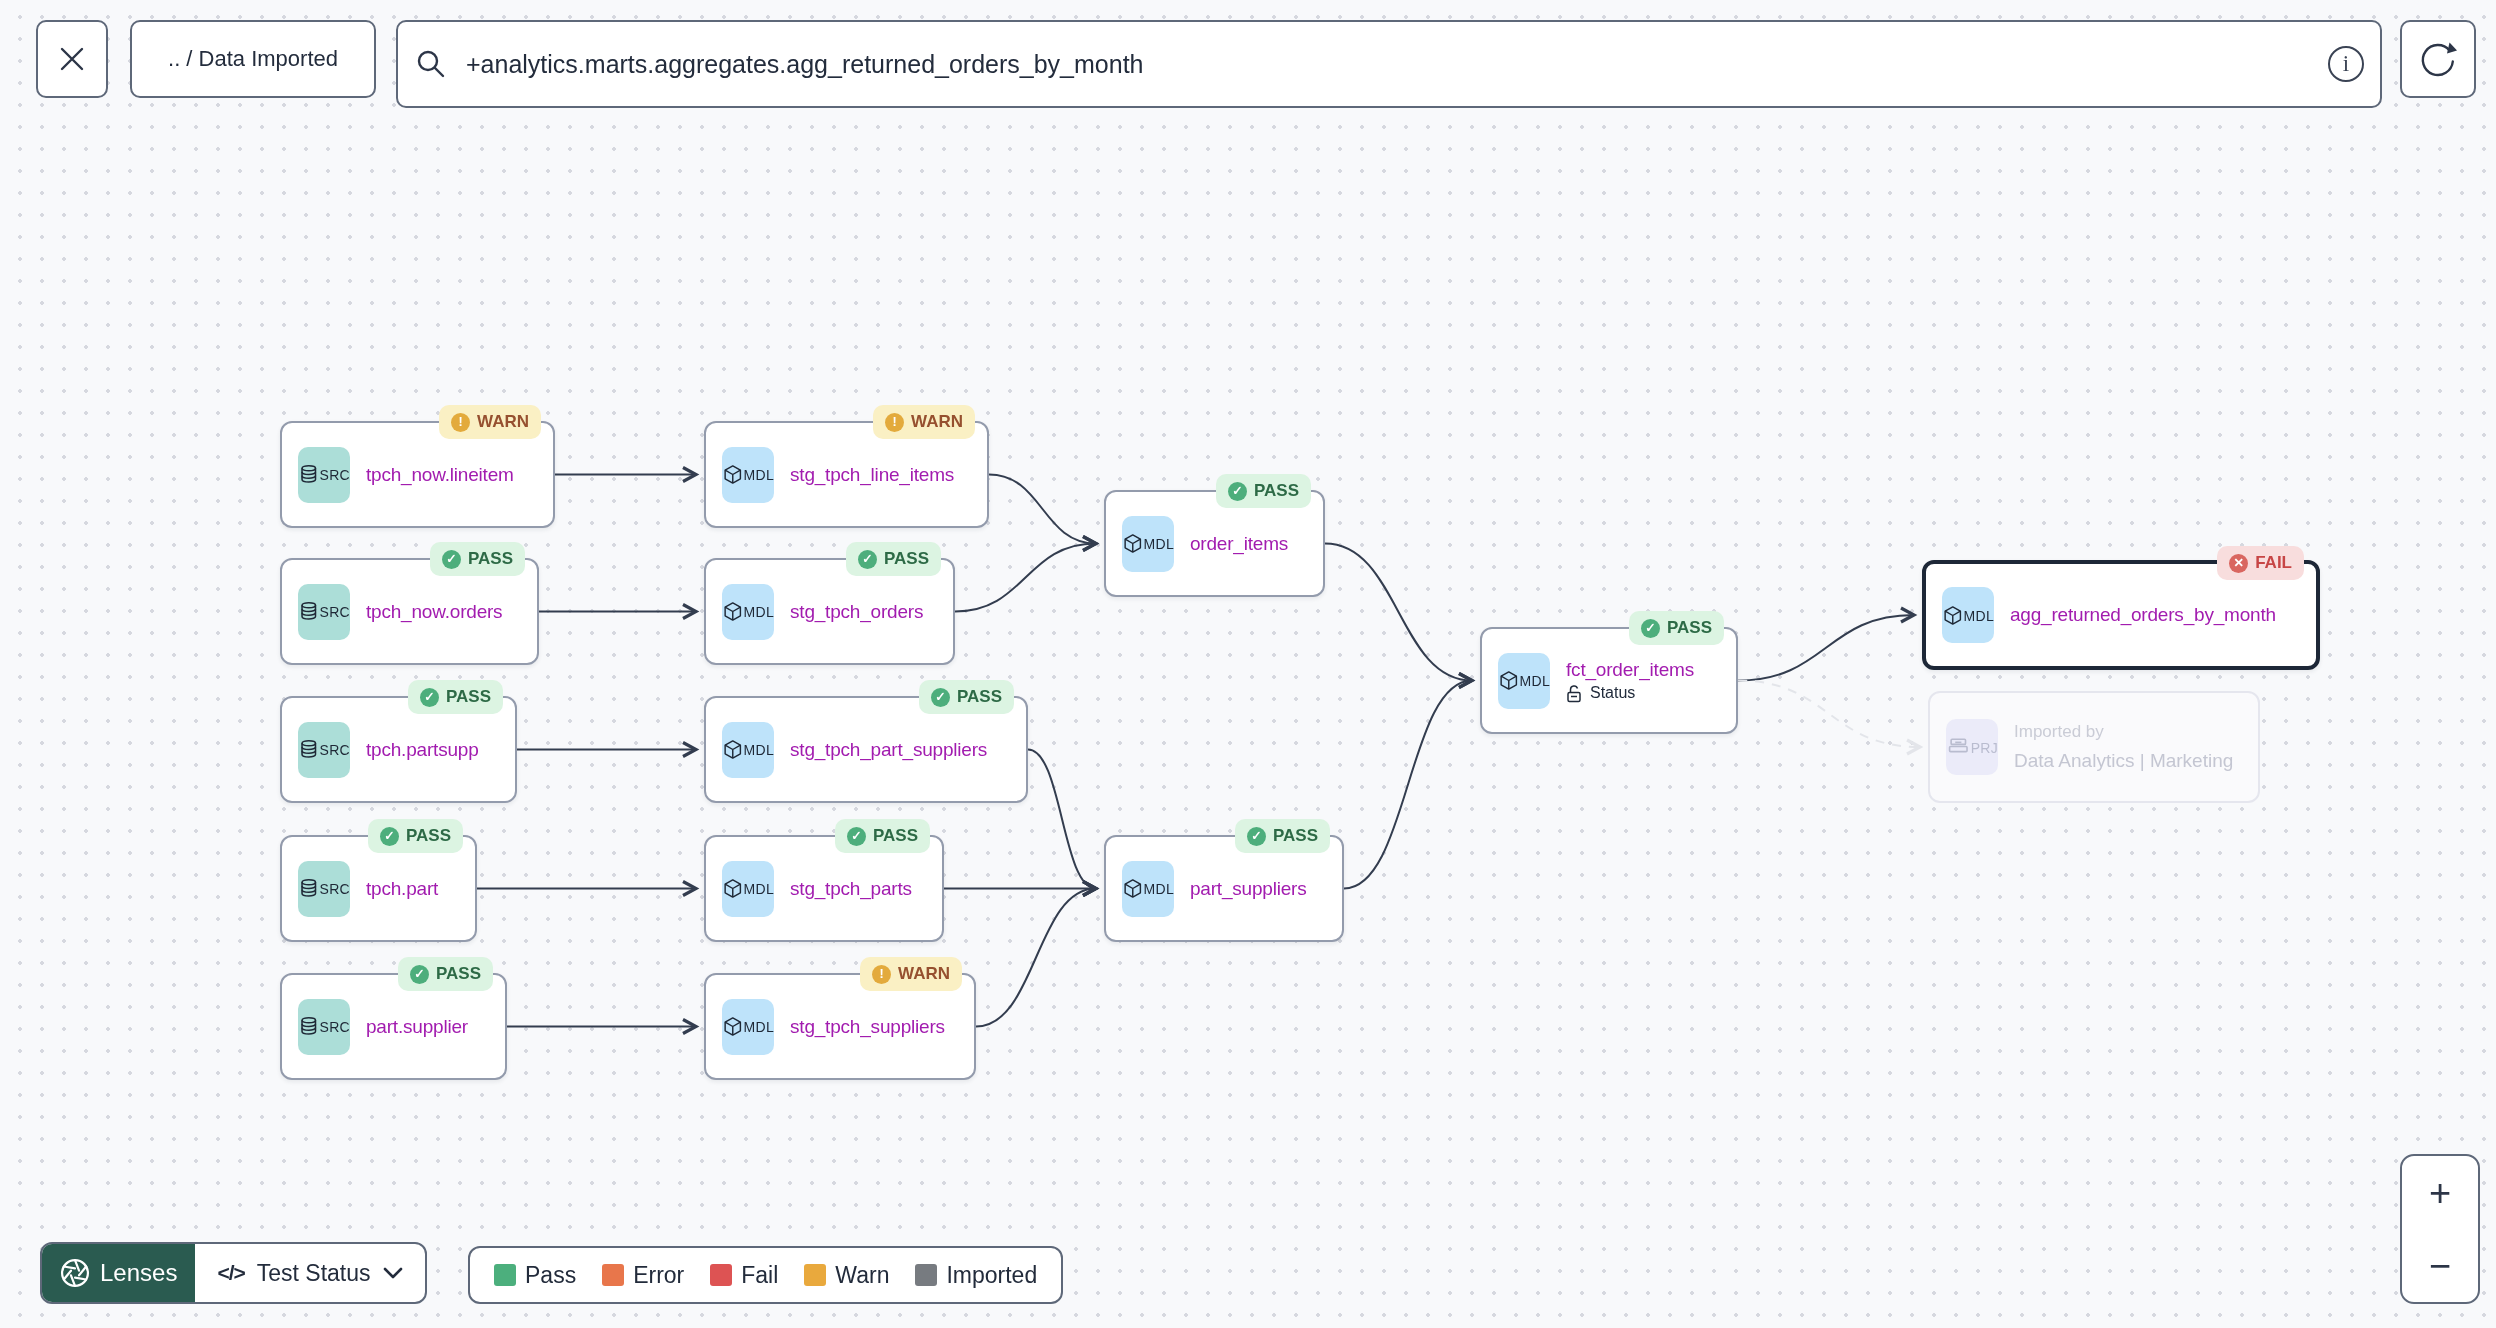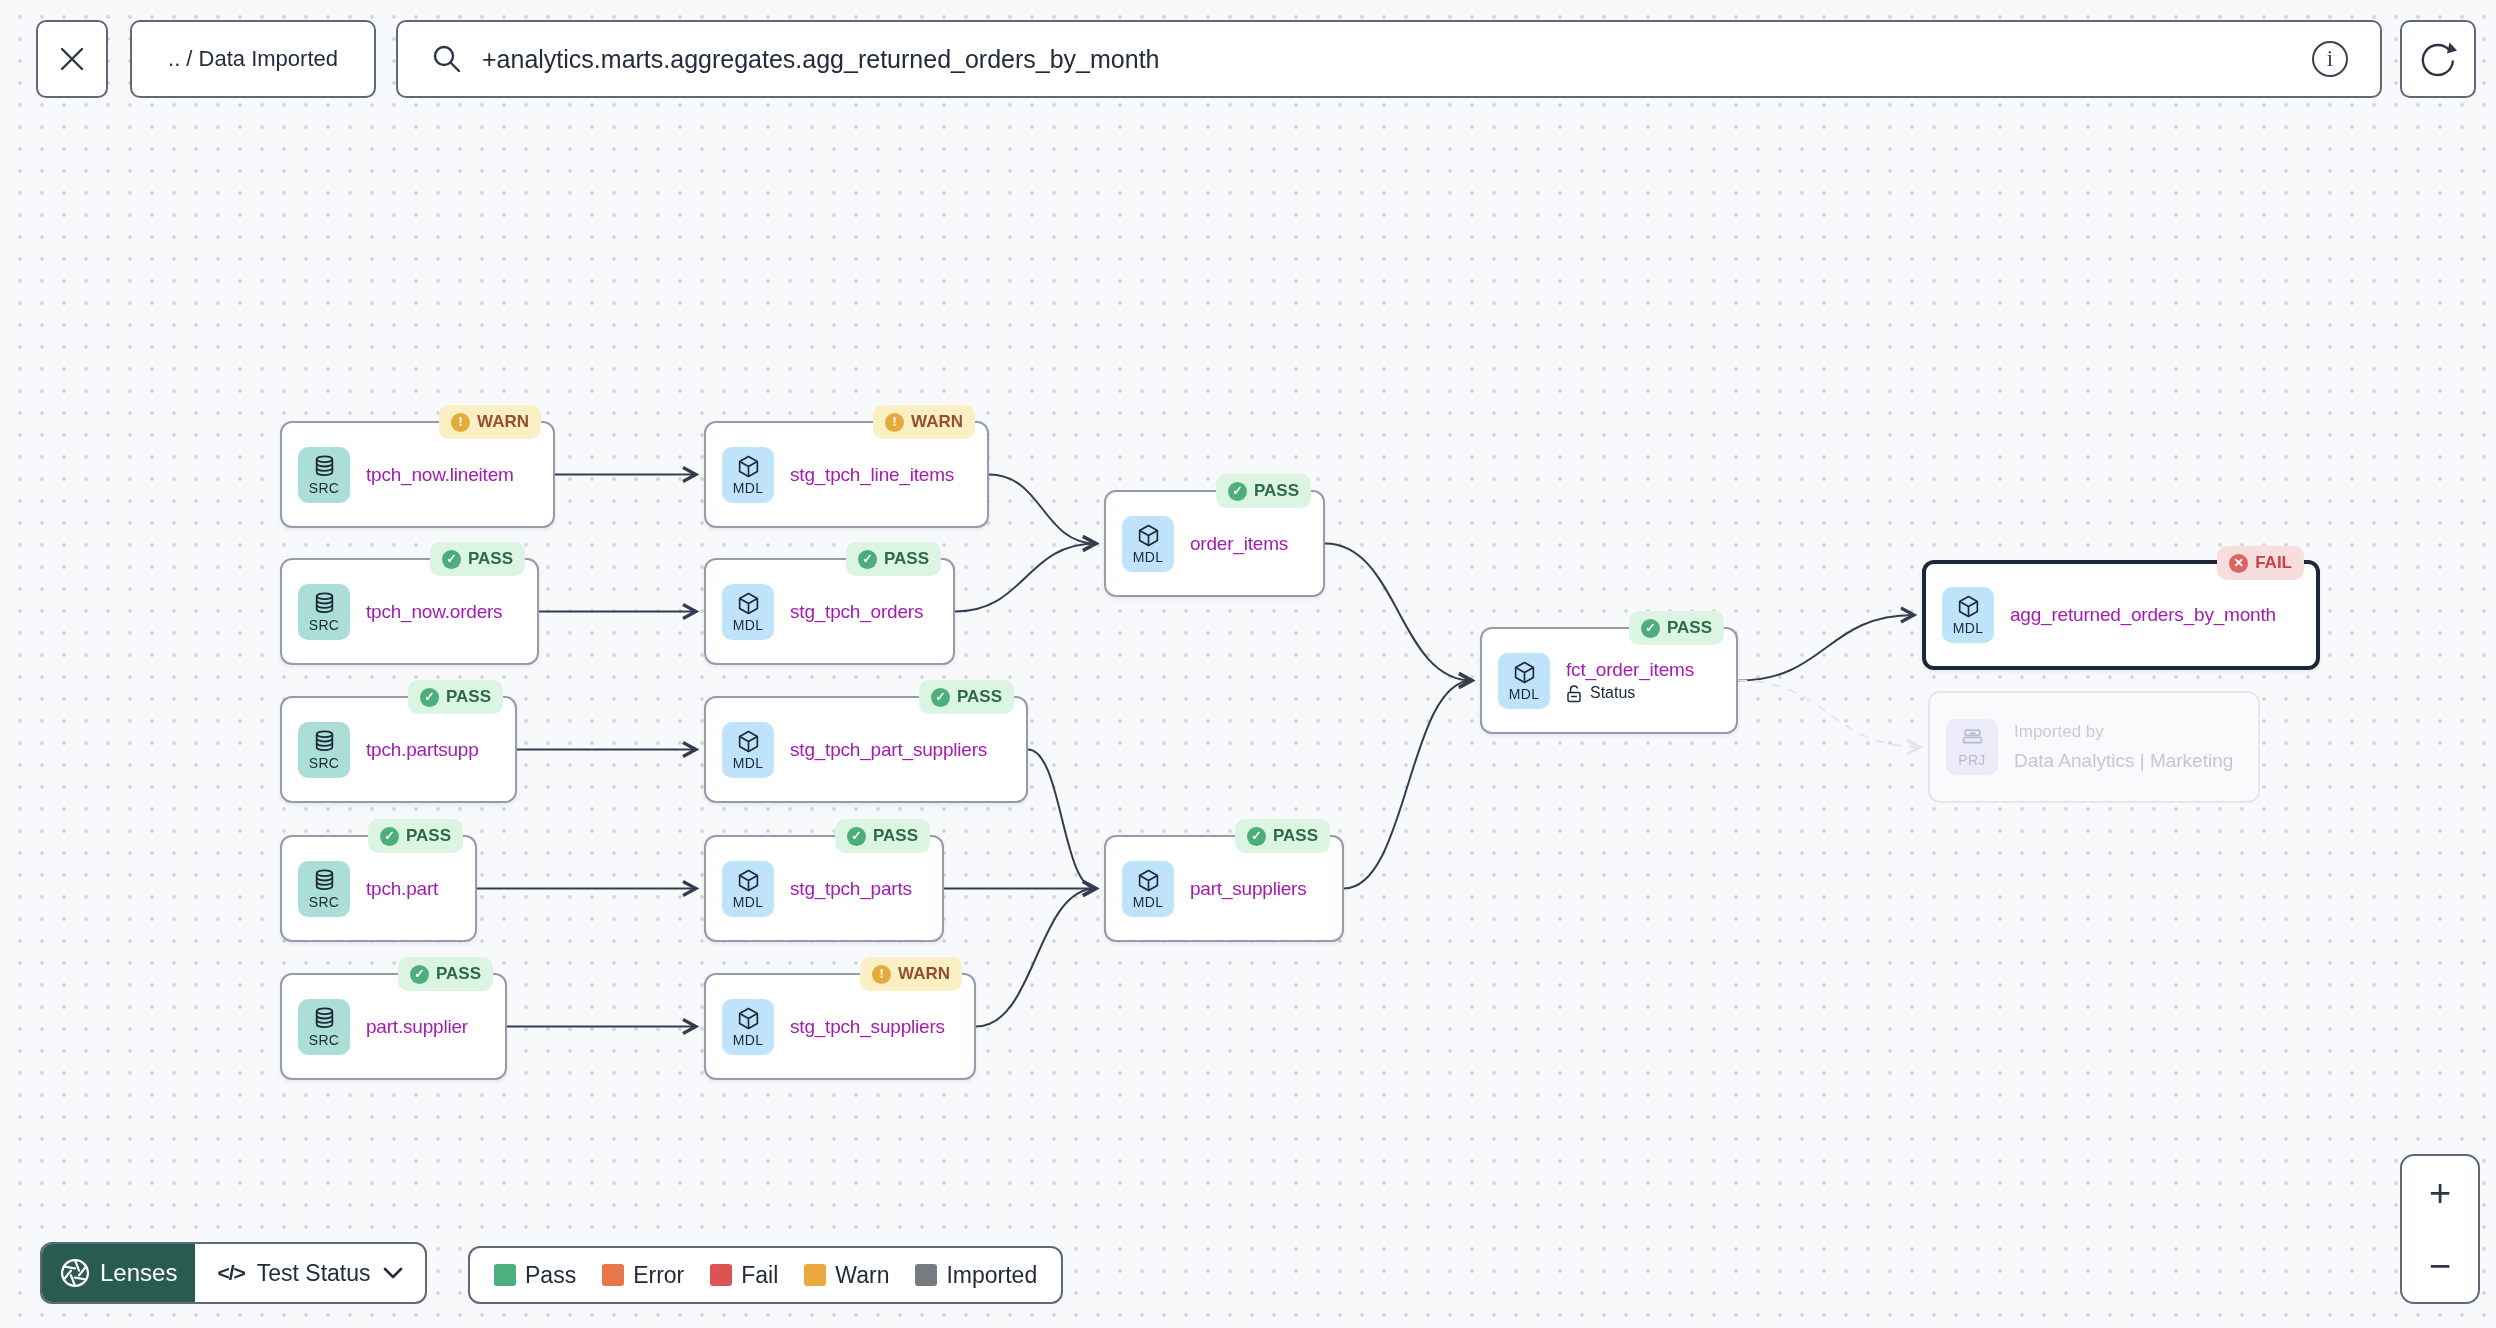--- a/index.html
+++ b/index.html
@@ -9,36 +9,36 @@
     background-image:radial-gradient(circle,#D6D8DF 1.7px,transparent 1.8px);
     background-size:22px 22px;background-position:9px 6px;
     font-family:"Liberation Sans",sans-serif;color:#222B3B;
   }
   
   .tool{position:absolute;background:#fff;border:2px solid #5E6879;border-radius:10px;
         box-sizing:border-box;display:flex;align-items:center;}
   #close-btn{left:36px;top:20px;width:72px;height:78px;justify-content:center;cursor:pointer;}
   #breadcrumb-btn{left:130px;top:20px;width:246px;height:78px;justify-content:center;
         font-size:22px;color:#232C3C;cursor:pointer;}
-  #search-box{left:396px;top:20px;width:1986px;height:78px;padding:0 32px;gap:16px;}
+  #search-box{left:396px;top:20px;width:1986px;height:88px;padding:0 16px;gap:16px;}
   #search-input{flex:1;border:none;outline:none;font-family:"Liberation Sans",sans-serif;
         font-size:25px;color:#232C3C;background:transparent;}
   #refresh-btn{left:2400px;top:20px;width:76px;height:78px;justify-content:center;cursor:pointer;}
   .ic{stroke:#2C3547;stroke-width:2.4;fill:none;stroke-linecap:round;stroke-linejoin:round;}
   #info-icon{font-family:"Liberation Serif",serif;font-size:23px;color:#3A4354;border:2px solid #3A4354;
         border-radius:50%;width:32px;height:32px;display:flex;align-items:center;justify-content:center;
         font-style:normal;flex:0 0 auto;}
   
   #edges{position:absolute;left:0;top:0;}
   .node{position:absolute;background:#fff;border:2px solid #939BAC;border-radius:12px;
         box-sizing:border-box;display:flex;align-items:center;gap:16px;padding:0 16px;
         box-shadow:0 2px 4px rgba(25,35,55,.08);cursor:pointer;}
   .node.selected{border:4px solid #1D2737;}
   .node.faded{border-color:#E5E6EE;background:#FAFAFC;box-shadow:none;}
-  .chip{width:52px;height:56px;border-radius:10px;display:flex;flex-direction:column;
+  .chip{width:52px;height:56px;border-radius:10px;display:flex;flex-direction:row;
         align-items:center;justify-content:center;flex:0 0 auto;}
   .chip .t{font-size:14px;color:#1E2836;margin-top:1px;letter-spacing:.3px;}
   .faded .chip .t{color:#B9BCCF;}
   .nlabel{font-size:19px;letter-spacing:-.2px;white-space:nowrap;color:#a21caf;}
   .nsub{font-size:16px;color:#212B3B;display:flex;align-items:center;gap:7px;margin-top:3px;}
   .badge{position:absolute;top:-18px;right:12px;height:34px;border-radius:10px;display:flex;
         align-items:center;gap:7px;padding:0 12px;font-size:17px;font-weight:700;}
   .badge .dot{width:19px;height:19px;border-radius:50%;display:flex;align-items:center;
         justify-content:center;color:#fff;font-size:12.5px;font-weight:700;line-height:1;}
   .ghost1{font-size:17px;color:#CACCD6;white-space:nowrap;}

